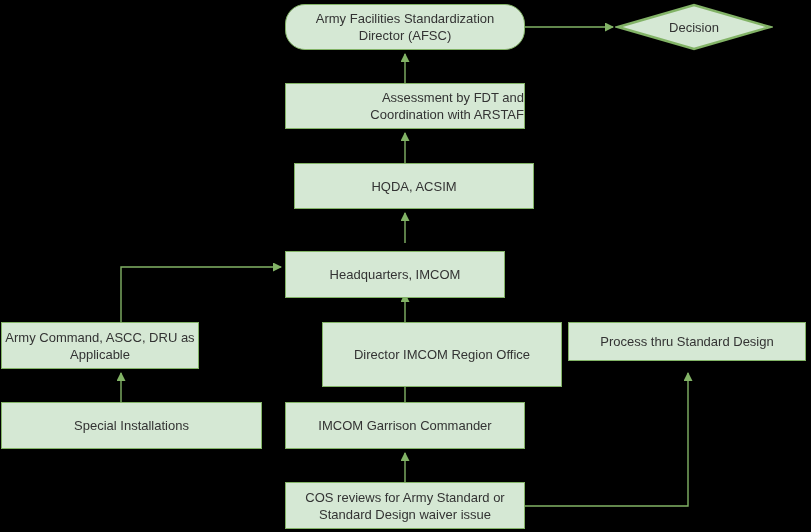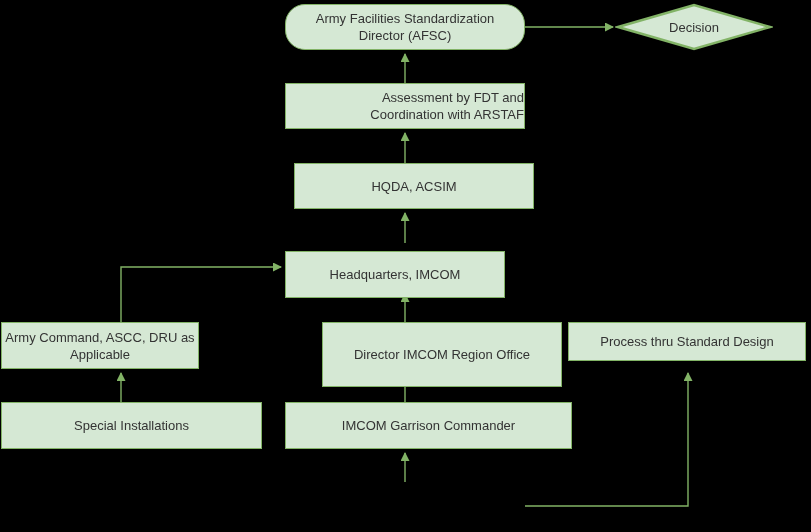--- a/index.html
+++ b/index.html
@@ -31,21 +31,21 @@
     color:var(--text);
     font-size:13px;line-height:17px;
   }
   .node span{display:block;white-space:nowrap;}
   
   .box-afsc{left:285px;top:4px;width:240px;height:46px;border-radius:20px;}
   .box-assessment{left:285px;top:83px;width:240px;height:46px;align-items:flex-end;}
   .box-hqda{left:294px;top:163px;width:240px;height:46px;}
   .box-hq-imcom{left:285px;top:243px;width:220px;height:47px;margin-top:8px;}
   .box-director{left:285px;top:322px;width:240px;height:65px;margin-left:37px;}
-  .box-garrison{left:285px;top:402px;width:287px;height:47px;}
+  .box-garrison{left:285px;top:402px;width:240px;height:47px;}
   .box-cos{left:285px;top:482px;width:240px;height:47px;}
   .box-army-command{left:1px;top:322px;width:198px;height:47px;}
   .box-special{left:1px;top:402px;width:261px;height:47px;}
   .box-process{left:568px;top:322px;width:238px;height:39px;}
   .box-decision{
     left:615px;top:3px;width:158px;height:48px;
     background:transparent;border:none;
   }
   .box-decision .diamond-shape{position:absolute;left:0;top:0;}
   .box-decision span{position:relative;z-index:1;}
@@ -100,20 +100,24 @@
   </div>
 
   <div class="node box-director">
     <span>Director IMCOM Region Office</span>
   </div>
 
   <div class="node box-garrison">
     <span>IMCOM Garrison Commander</span>
   </div>
 
+  <div class="node box-cos">
+    <span>COS reviews for Army Standard or</span>
+    <span>Standard Design waiver issue</span>
+  </div>
 
   <div class="node box-army-command">
     <span>Army Command, ASCC, DRU as</span>
     <span>Applicable</span>
   </div>
 
   <div class="node box-special">
     <span>Special Installations</span>
   </div>
 

